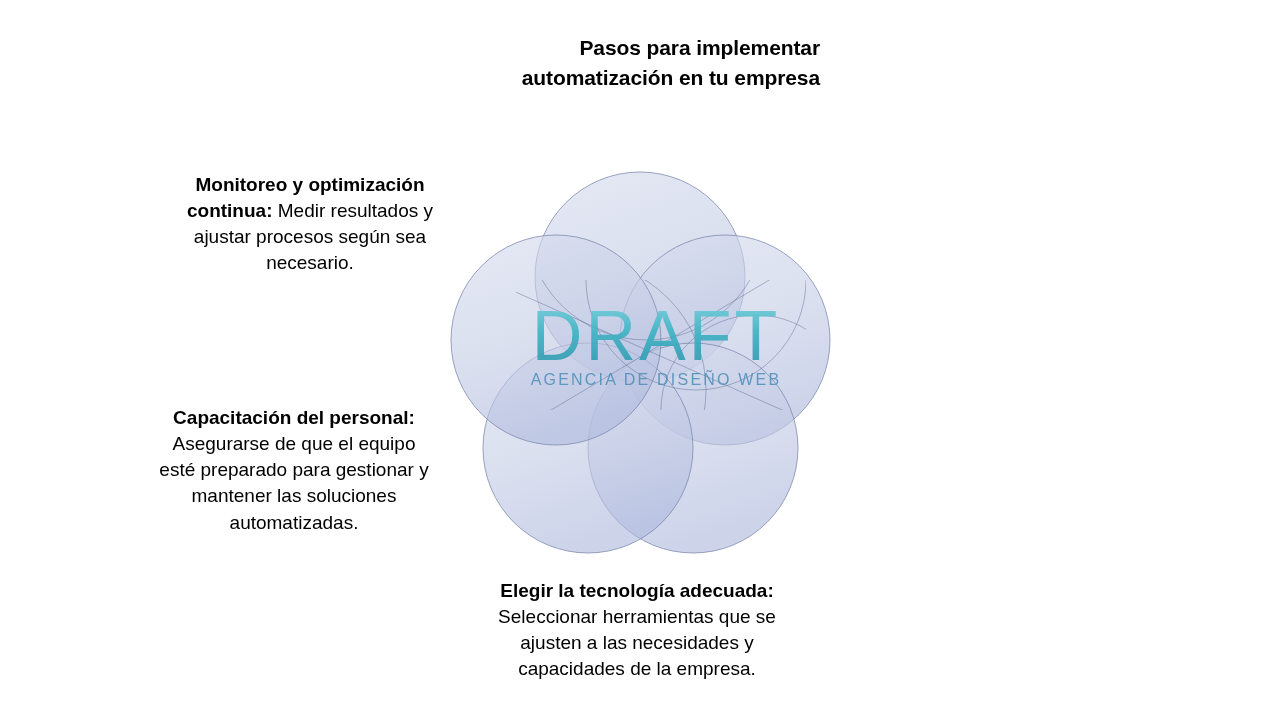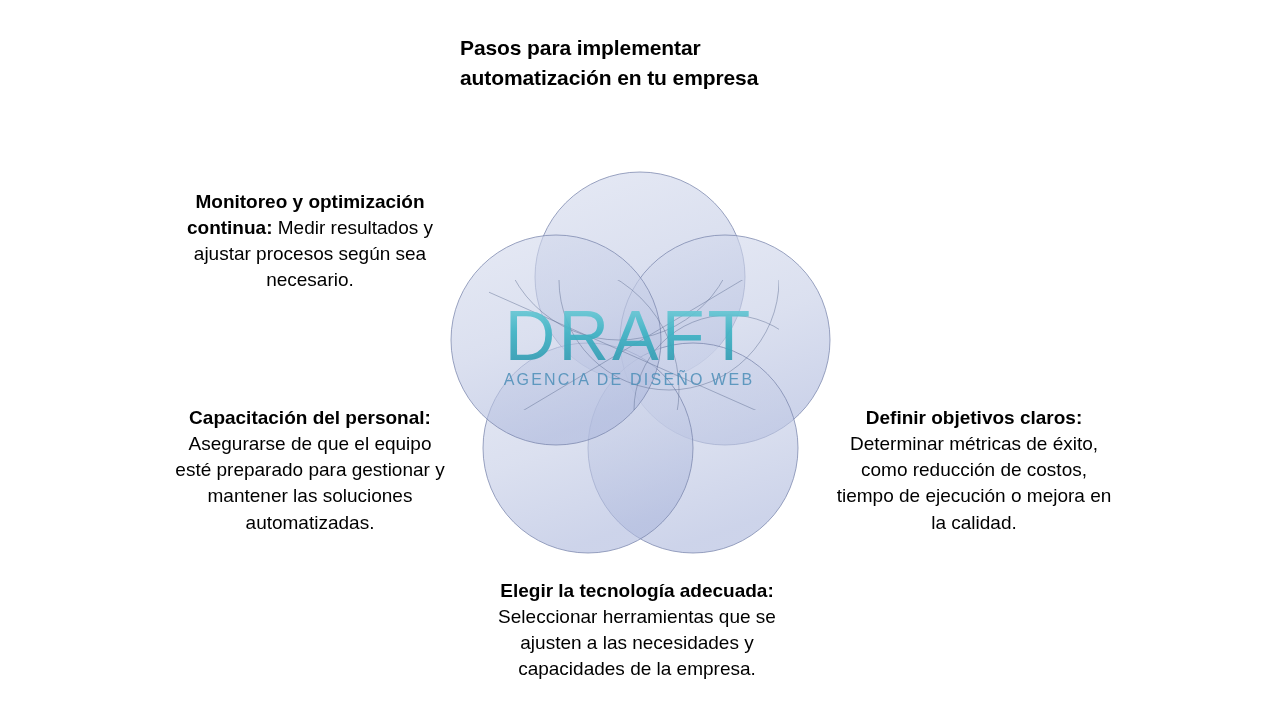--- a/index.html
+++ b/index.html
@@ -25,21 +25,21 @@
     height: 720px;
     background: #ffffff;
   }
 
   
   .slide-title {
     position: absolute;
     left: 460px;
     top: 33px;
     width: 360px;
-    text-align: left;
+    text-align: right;
     font-size: 21px;
     font-weight: bold;
     line-height: 1.44;
     letter-spacing: -0.1px;
     color: #000000;
   }
 
   
   .venn-wrap {
     position: absolute;
@@ -50,43 +50,43 @@
   }
   .venn-svg {
     display: block;
     width: 400px;
     height: 420px;
   }
 
   
   .watermark {
     position: absolute;
-    left: 429px;
+    left: 456px;
     top: 160px;
     width: 400px;
     height: 420px;
     pointer-events: none;
   }
   .wm-svg { display: block; width: 400px; height: 420px; }
 
   
   .callout {
     position: absolute;
     text-align: center;
     font-size: 19px;
     line-height: 1.375;
     color: #000000;
   }
   .callout .hd { font-weight: bold; }
 
   .callout-analisis   { left: 836px; top: 160px;  width: 276px; }
   .callout-objetivos  { left: 836px; top: 405px;  width: 276px; }
   .callout-tecnologia { left: 483px; top: 578px;  width: 308px; }
-  .callout-capacita   { left: 168px; top: 405px;  width: 284px; }
-  .callout-monitoreo  { left: 168px; top: 189px;  width: 284px; text-align: center; }
+  .callout-capacita   { left: 152px; top: 405px;  width: 284px; }
+  .callout-monitoreo  { left: 168px; top: 172px;  width: 284px; text-align: center; }
 </style>
 </head>
 <body>
 
 <div id="slide">
 
   <div class="slide-title">Pasos para implementar automatización en tu empresa</div>
 
   <div class="venn-wrap">
     <svg class="venn-svg" viewBox="0 0 400 420" xmlns="http://www.w3.org/2000/svg">
@@ -134,23 +134,20 @@
         <path d="M 70 265 L 330 110"></path>
       </g>
 
       <text x="200" y="200" text-anchor="middle" font-family="'Liberation Sans', sans-serif" font-size="70" font-weight="400" letter-spacing="3" fill="url(#wmgrad)" fill-opacity="0.92">DRAFT</text>
 
       <text x="200" y="225" text-anchor="middle" font-family="'Liberation Sans', sans-serif" font-size="16" font-weight="400" letter-spacing="2.2" fill="#4f8fb8" fill-opacity="0.88">AGENCIA DE DISEÑO WEB</text>
     </svg>
   </div>
 
 
-  <div class="callout callout-objetivos">
-    <span class="hd">Definir objetivos claros:</span><span> Determinar métricas de éxito, como reducción de costos, tiempo de ejecución o mejora en la calidad.</span>
-  </div>
 
   <div class="callout callout-tecnologia">
     <span class="hd">Elegir la tecnología adecuada:</span><span> Seleccionar herramientas que se ajusten a las necesidades y capacidades de la empresa.</span>
   </div>
 
   <div class="callout callout-capacita">
     <span class="hd">Capacitación del personal:</span><span> Asegurarse de que el equipo esté preparado para gestionar y mantener las soluciones automatizadas.</span>
   </div>
 
   <div class="callout callout-monitoreo">

